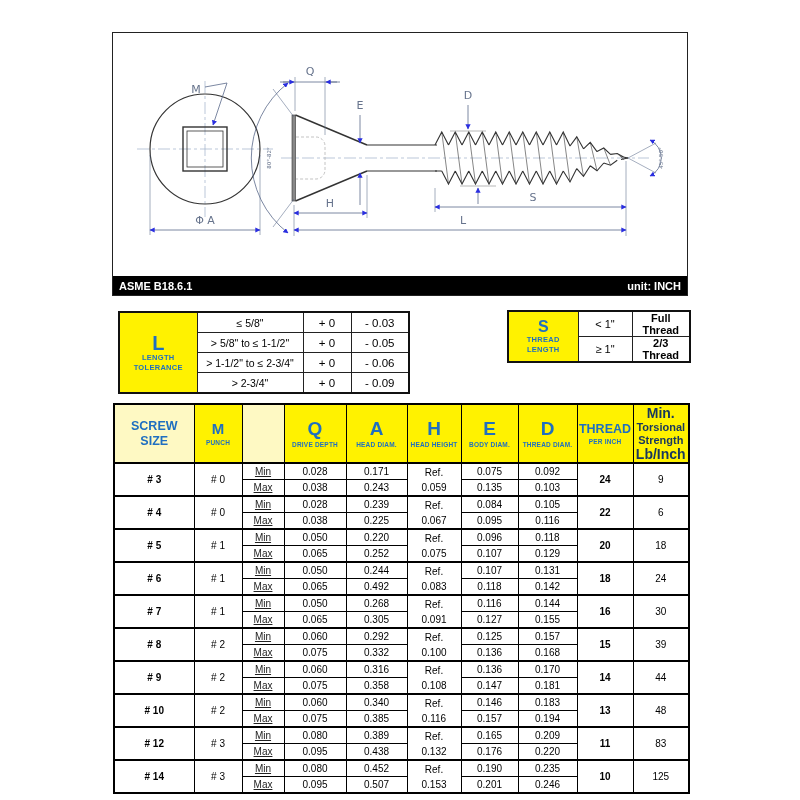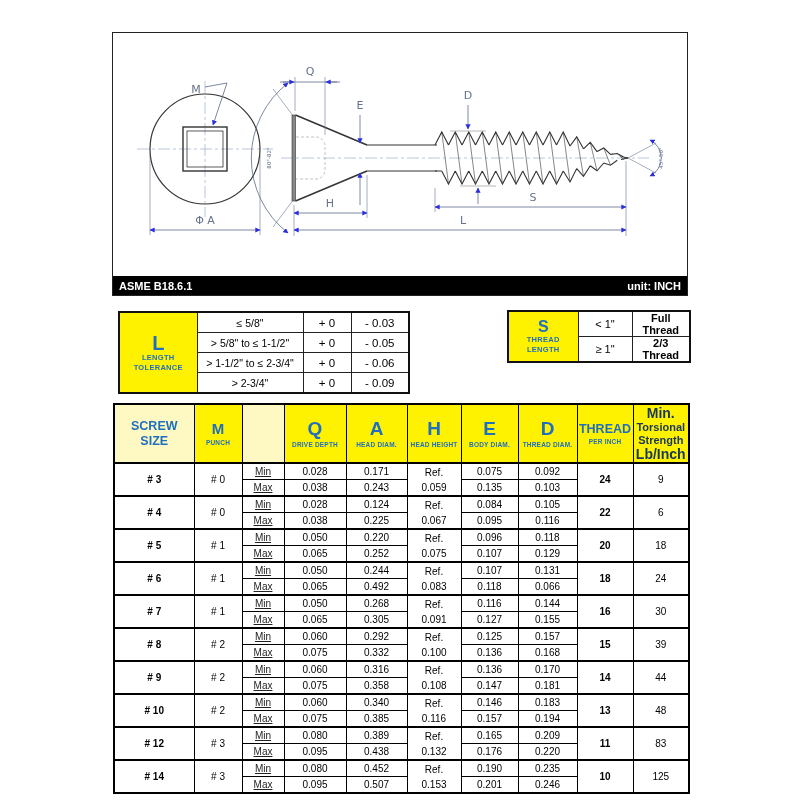--- a/index.html
+++ b/index.html
@@ -276,21 +276,21 @@
         <td>0.038</td>
         <td>0.243</td>
         <td>0.135</td>
         <td>0.103</td>
       </tr>
       <tr class="gf">
         <td class="c-size" rowspan="2"># 4</td>
         <td class="c-punch" rowspan="2"># 0</td>
         <td class="c-mm">Min</td>
         <td>0.028</td>
-        <td>0.124</td>
+        <td>0.239</td>
         <td class="c-h" rowspan="2">
           <div>Ref.</div>
           <div>0.067</div>
         </td>
         <td>0.084</td>
         <td>0.105</td>
         <td class="c-tpi" rowspan="2">22</td>
         <td class="c-str" rowspan="2">6</td>
       </tr>
       <tr>
@@ -335,21 +335,21 @@
         <td>0.107</td>
         <td>0.131</td>
         <td class="c-tpi" rowspan="2">18</td>
         <td class="c-str" rowspan="2">24</td>
       </tr>
       <tr>
         <td class="c-mm">Max</td>
         <td>0.065</td>
         <td>0.492</td>
         <td>0.118</td>
-        <td>0.066</td>
+        <td>0.142</td>
       </tr>
       <tr class="gf">
         <td class="c-size" rowspan="2"># 7</td>
         <td class="c-punch" rowspan="2"># 1</td>
         <td class="c-mm">Min</td>
         <td>0.050</td>
         <td>0.268</td>
         <td class="c-h" rowspan="2">
           <div>Ref.</div>
           <div>0.091</div>

